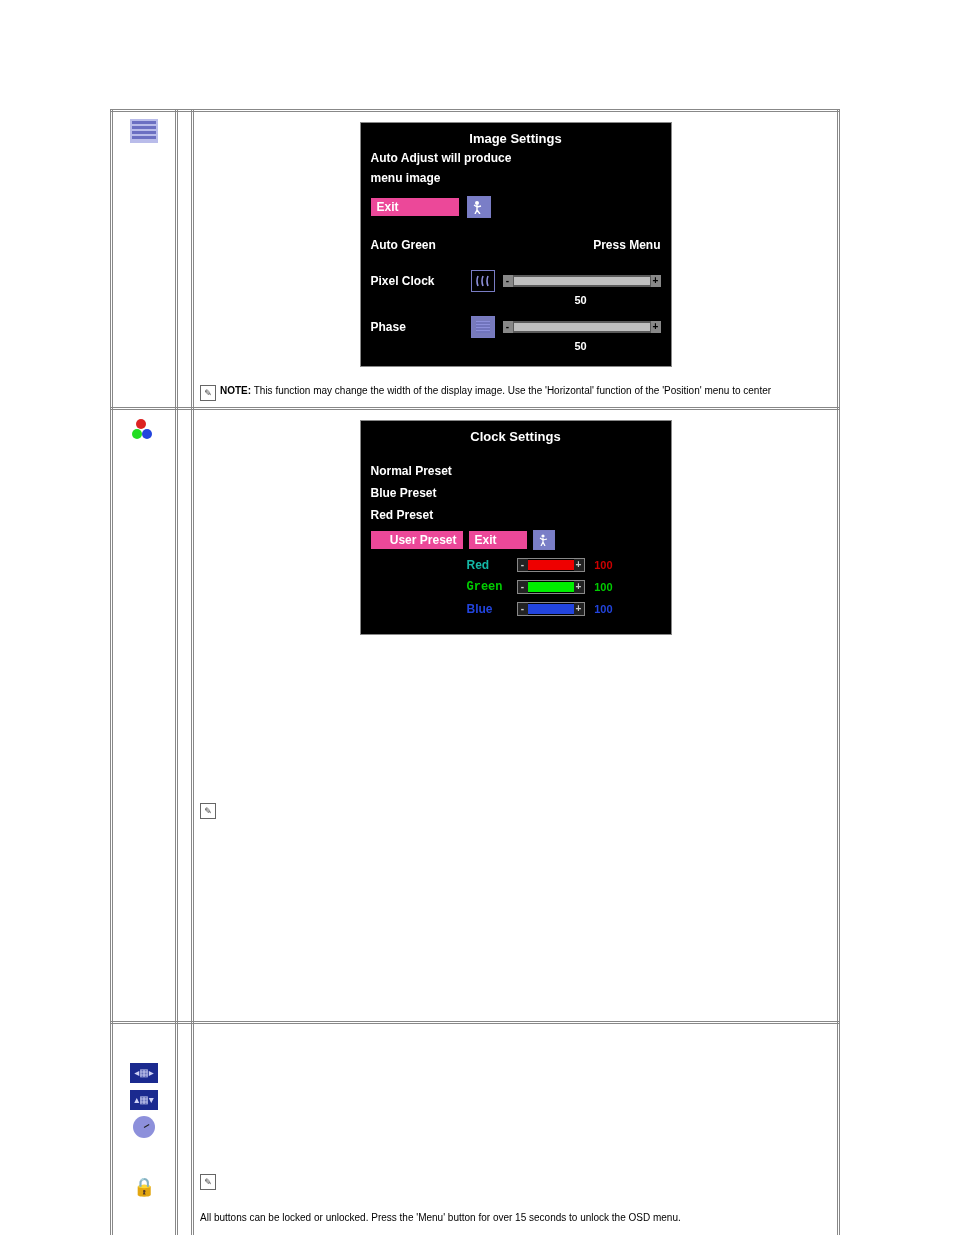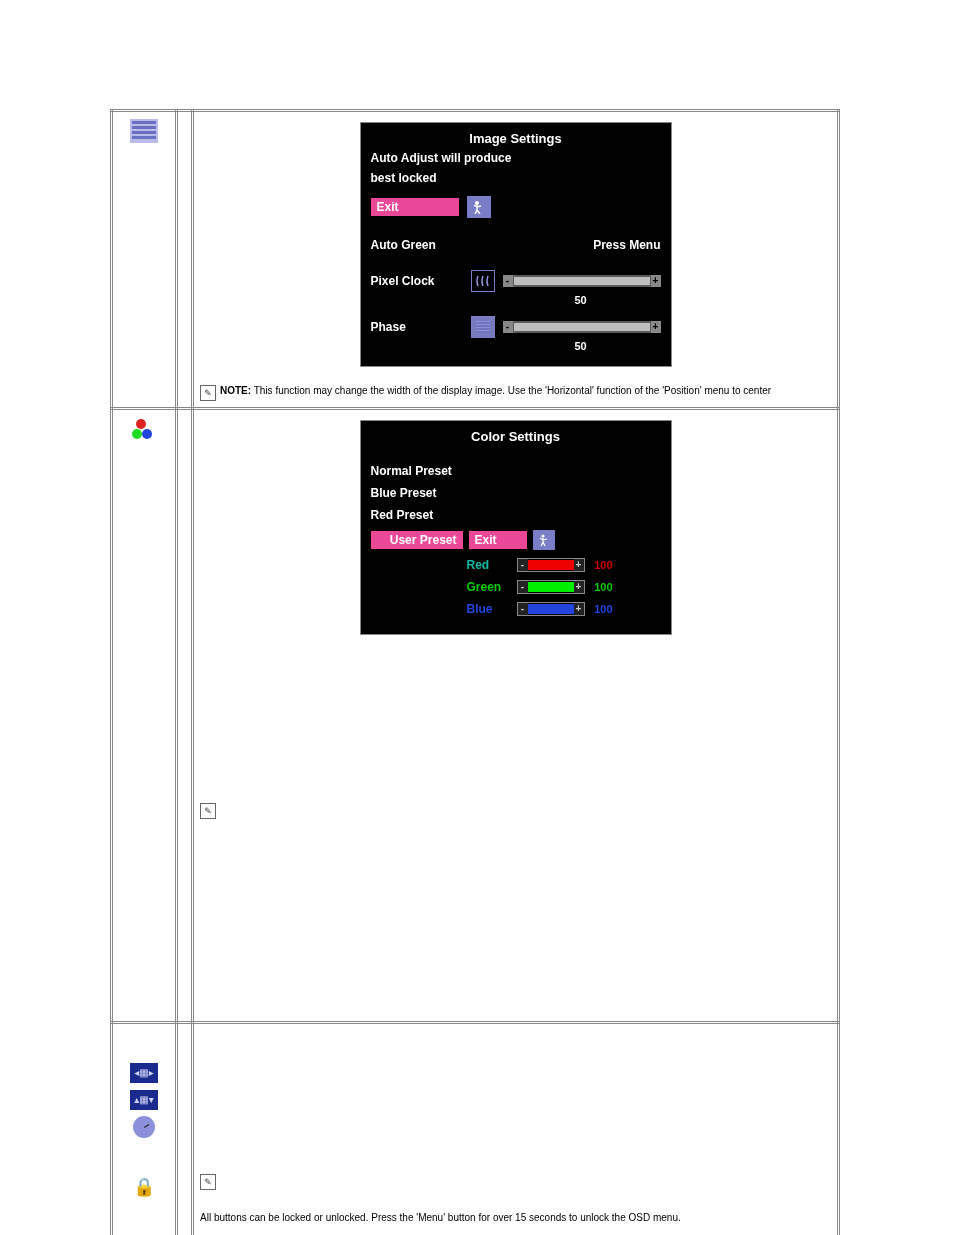--- a/index.html
+++ b/index.html
@@ -141,21 +141,21 @@
                 <div class="ico-stripe"></div>
                 <div class="ico-stripe"></div>
               </div>
     </div>
   </td>
   <td class="label-col"></td>
   <td class="content-col">
     <div class="osd">
       <div class="osd-title">Image Settings</div>
       <div class="msg">Auto Adjust will produce</div>
-      <div class="msg" style="padding-top:0">best locked</div>
+      <div class="msg" style="padding-top:0">menu image</div>
 
       <div class="osd-row">
         <span class="selbtn" style="width:76px;">Exit</span>
         <span style="width:8px"></span>
         <span class="icon-slot" style="background:#7a7ec7">
           <svg width="12" height="14" viewBox="0 0 12 14">
                     <circle cx="4" cy="3" r="2" fill="#fff"></circle>
                     <path d="M4 5 L4 10 L2 14 M4 10 L7 14 M4 7 L8 6 M4 7 L1 5" stroke="#fff" stroke-width="1.4" fill="none"></path>
                   </svg>
         </span>
@@ -221,21 +221,21 @@
       <div class="rgb-dots">
                 <div class="r"></div>
                 <div class="g"></div>
                 <div class="b"></div>
               </div>
     </div>
   </td>
   <td class="label-col"></td>
   <td class="content-col" style="padding-bottom:200px;">
     <div class="osd">
-      <div class="osd-title">Color Settings</div>
+      <div class="osd-title">Clock Settings</div>
 
       <div style="height:10px"></div>
       <div class="osd-row">
                 <span>Normal Preset</span>
               </div>
       <div class="osd-row">
                 <span>Blue Preset</span>
               </div>
       <div class="osd-row">
                 <span>Red Preset</span>
@@ -257,21 +257,21 @@
       <div class="osd-row" style="padding-left:96px;">
         <span style="width:50px;color:#14b8a6;">Red</span>
         <span class="color-slider">
                   <span class="m">-</span>
                   <span class="bar" style="background:#e00;"></span>
                   <span class="p">+</span>
                 </span>
         <span class="slider-val" style="color:#c00;">100</span>
       </div>
       <div class="osd-row" style="padding-left:96px;">
-        <span style="width:50px;color:#0c0;">Green</span>
+        <span style="width:50px;color:#0c0;font-family:Liberation Mono, monospace;">Green</span>
         <span class="color-slider">
                   <span class="m">-</span>
                   <span class="bar" style="background:#0e0;"></span>
                   <span class="p">+</span>
                 </span>
         <span class="slider-val" style="color:#0c0;">100</span>
       </div>
       <div class="osd-row" style="padding-left:96px;">
         <span style="width:50px;color:#24d;">Blue</span>
         <span class="color-slider">

